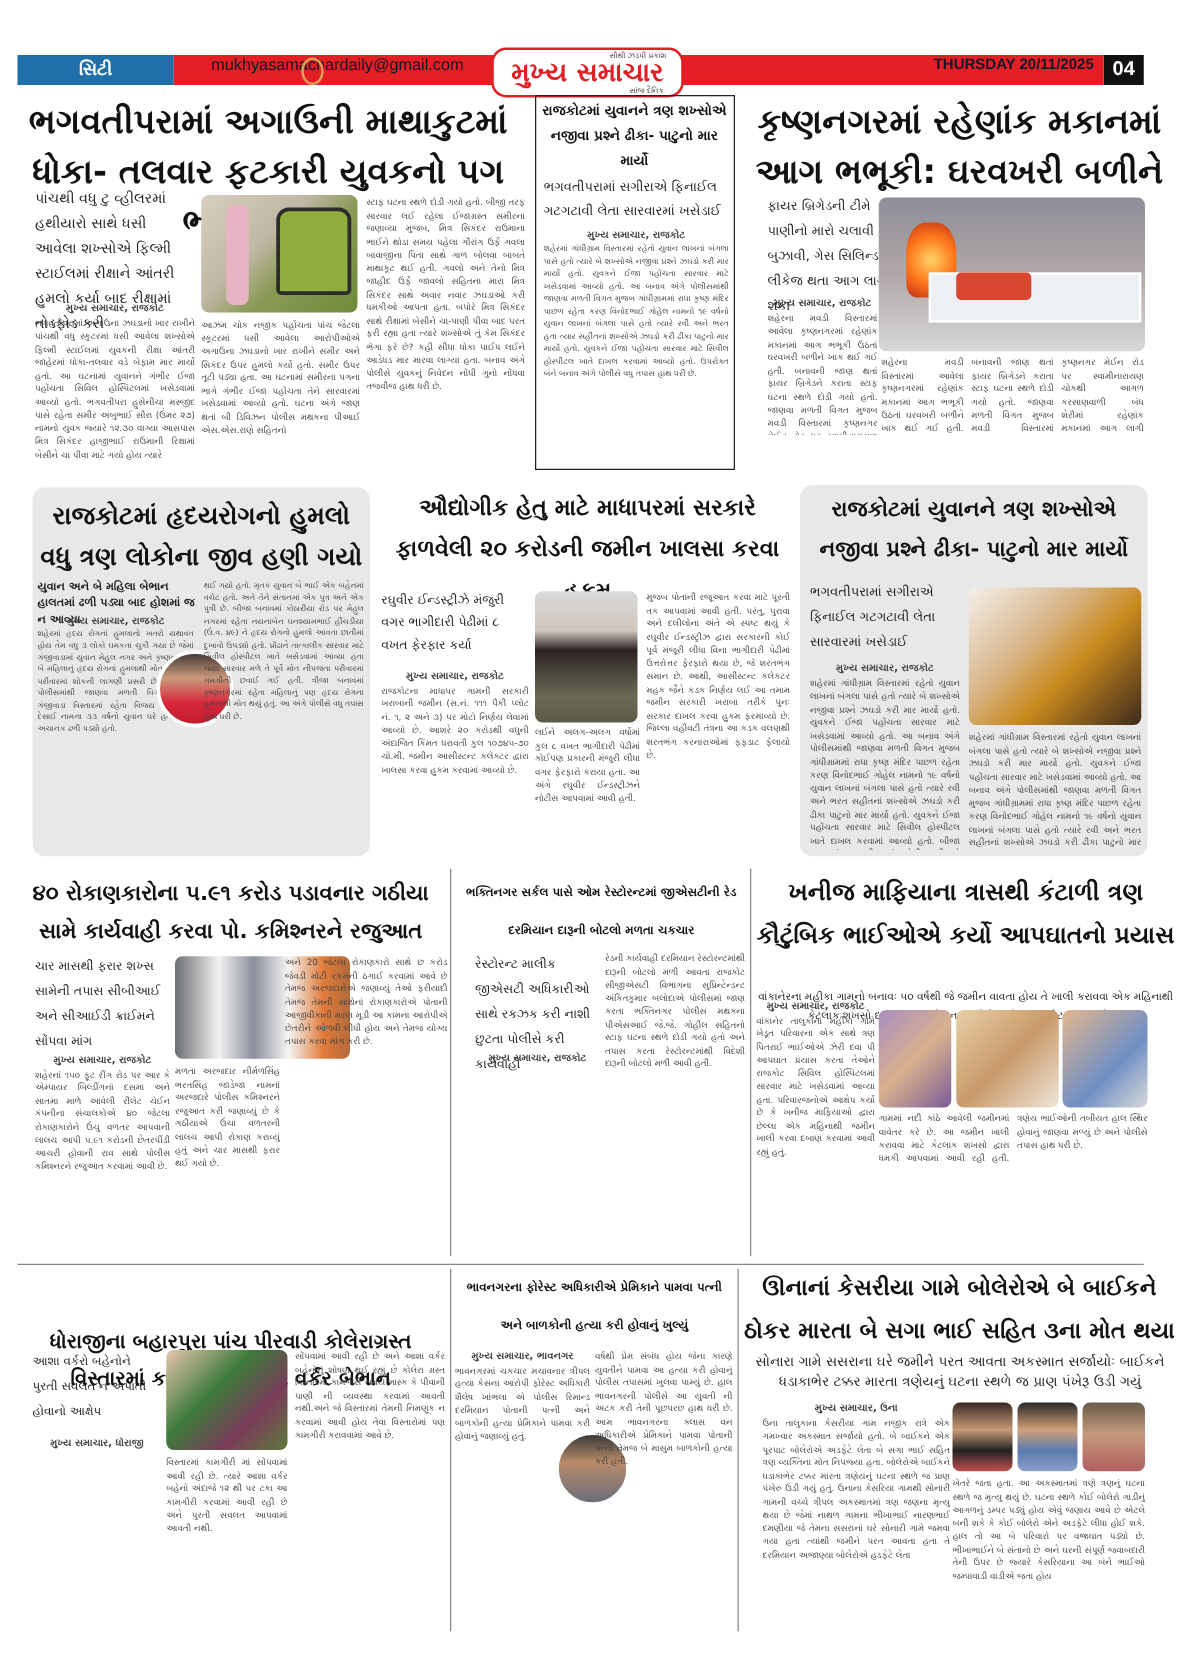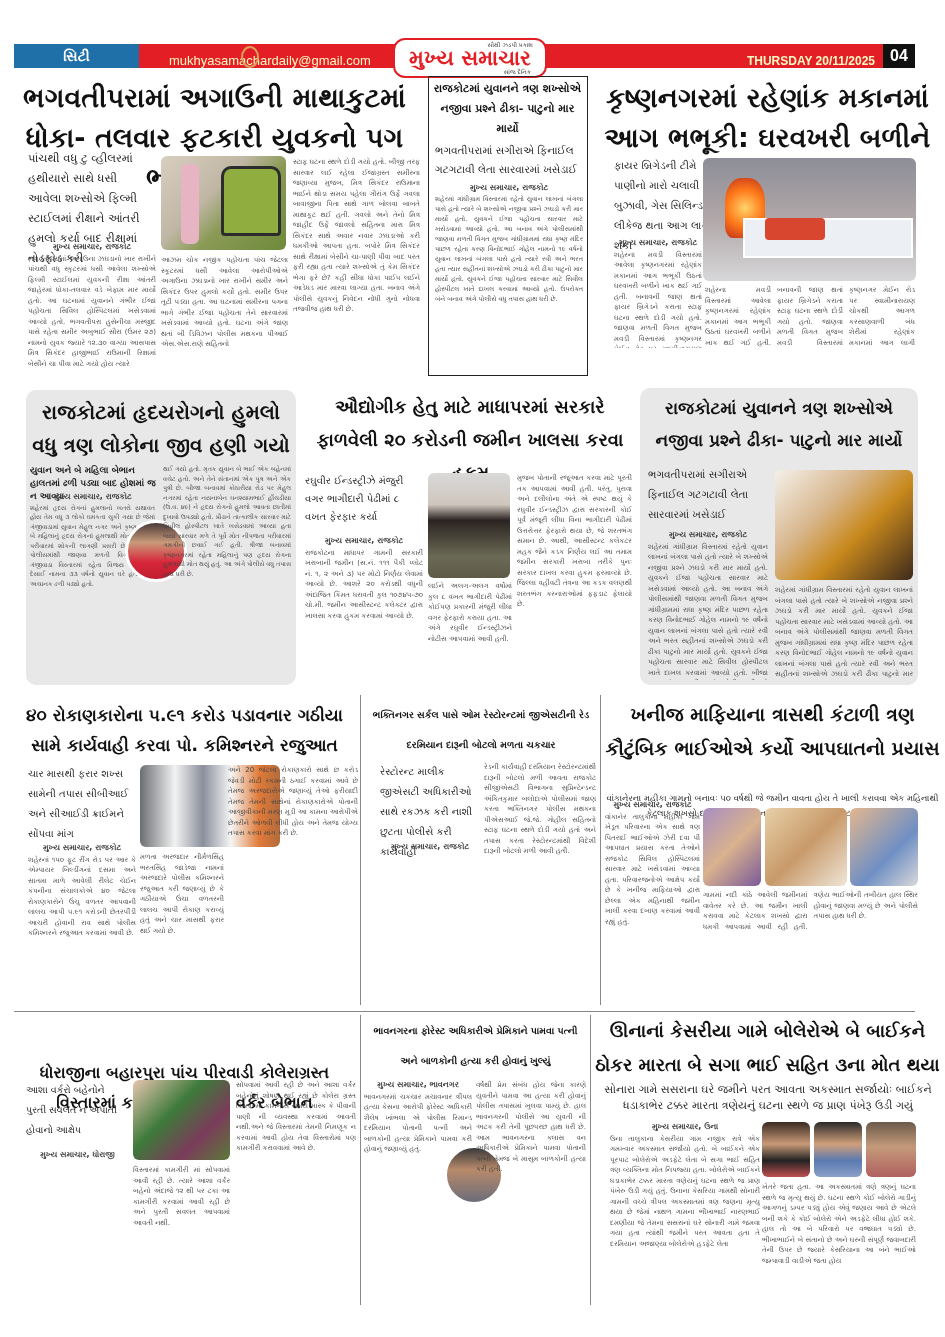--- a/index.html
+++ b/index.html
@@ -1,20 +1,20 @@
 <!DOCTYPE html>
 <html><head>
 <meta charset="utf-8">
 <style>
 *{box-sizing:border-box;margin:0;padding:0;}
 html,body{width:945px;height:1337px;background:#fff;overflow:hidden;}
 body{font-family:"DejaVu Sans",sans-serif;color:#111;position:relative;}
 .mast{position:absolute;left:14px;top:44px;width:901px;height:24px;display:flex;}
 .m-sec{width:125px;background:#1f6fa8;color:#fff;font-weight:bold;font-size:14px;display:flex;align-items:center;justify-content:center;}
-.m-red{flex:1;background:#e31e24;display:flex;align-items:flex-end;color:#fef9c3;font-size:13px;position:relative;}
+.m-red{flex:1;background:#e31e24;display:flex;align-items:flex-start;color:#0f172a;font-size:13px;position:relative;}
 .m-mail{margin-left:30px;font-family:"Liberation Sans",sans-serif;font-size:13px;}
 .m-date{margin-left:auto;margin-right:8px;font-family:"Liberation Sans",sans-serif;font-weight:bold;font-size:12px;}
 .m-page{width:32px;background:#111;color:#fff;font-weight:bold;font-size:16px;display:flex;align-items:center;justify-content:center;font-family:"Liberation Sans",sans-serif;}
 .logo{position:absolute;left:393px;top:38px;width:154px;height:40px;background:#fff;border:2px solid #e31e24;border-radius:12px;display:flex;align-items:center;justify-content:center;color:#e31e24;font-weight:bold;font-size:21px;}
 .logo .tag1{position:absolute;right:12px;top:1px;font-size:6px;color:#333;font-weight:normal;}
 .logo .tag2{position:absolute;right:14px;bottom:0px;font-size:6px;color:#333;font-weight:normal;}
 .mail-icon{position:absolute;left:102px;top:2px;width:18px;height:22px;border:2px solid #d9a15a;border-radius:50%;background:#fff0;}
 
 .hl{position:absolute;font-weight:bold;text-align:center;line-height:1.25;color:#111;font-family:"DejaVu Sans",sans-serif;}
 .sub{position:absolute;font-size:13px;line-height:1.7;color:#222;}

